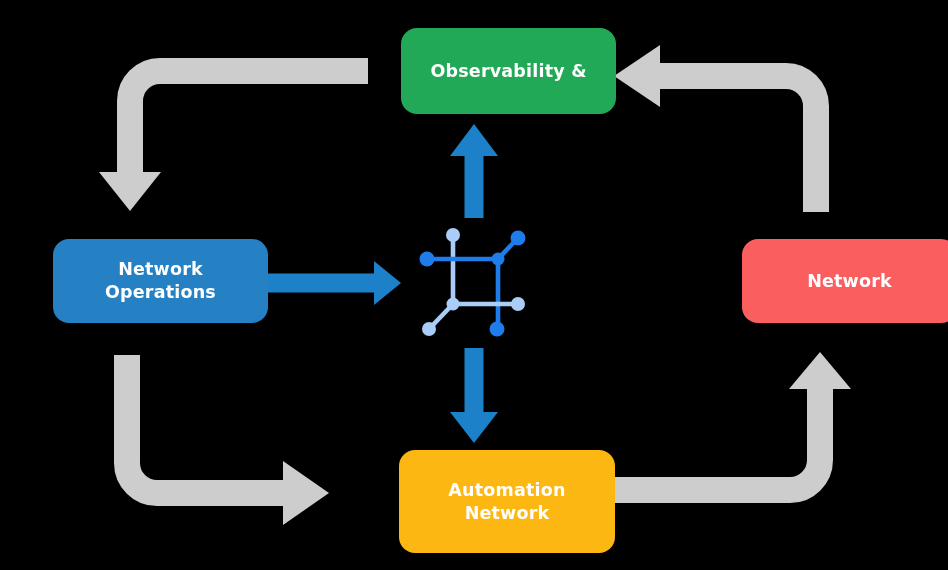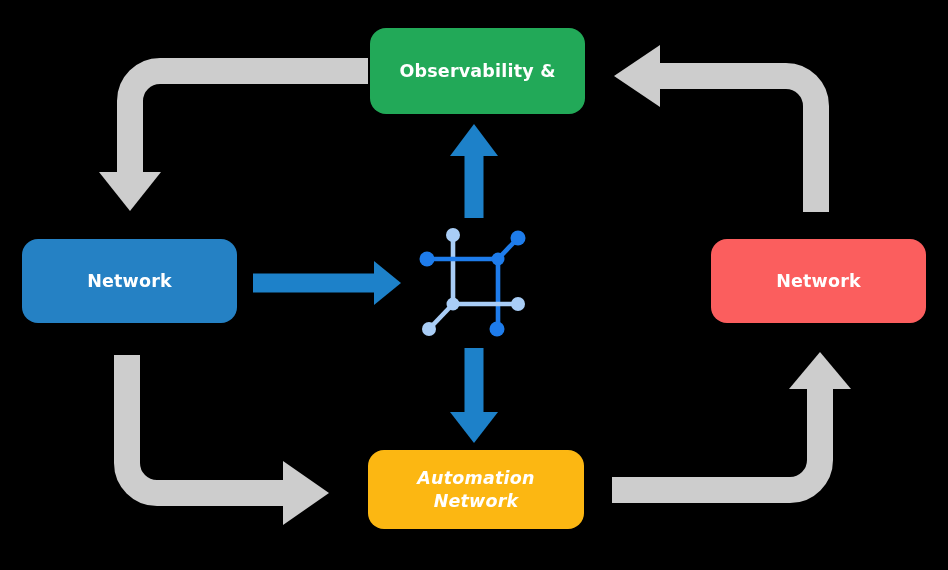--- a/index.html
+++ b/index.html
@@ -6,27 +6,27 @@
     --bg:#000000; --green:#22a958; --blue:#2581c4; --red:#fb5e5e; --yellow:#fcb712;
     --gray:#cdcdcd; --flow:#1d81c9; --icondark:#1e7ceb; --iconlight:#a9cdf6; --text:#ffffff;
   }
   html,body{margin:0;padding:0;}
   body{background:var(--bg);font-family:"DejaVu Sans","Liberation Sans",sans-serif;}
   .canvas{position:relative;width:948px;height:570px;background:var(--bg);overflow:hidden;}
   .layer{position:absolute;left:0;top:0;}
   .node{
     position:absolute;border-radius:16px;display:flex;flex-direction:column;
     align-items:center;justify-content:center;text-align:center;
-    color:var(--text);font-size:17.5px;font-weight:600;line-height:23px;letter-spacing:.2px;
+    color:var(--text);font-size:17.5px;font-weight:600;line-height:23px;letter-spacing:.2px;margin-left:31px;
   }
   .node span{display:block;}
   .node-green{left:370px;top:28px;width:215px;height:86px;background:var(--green);}
   .node-blue{left:22px;top:239px;width:215px;height:84px;background:var(--blue);}
   .node-red{left:711px;top:239px;width:215px;height:84px;background:var(--red);}
-  .node-yellow{left:368px;top:450px;width:216px;height:79px;background:var(--yellow);font-style:italic;}
+  .node-yellow{left:368px;top:450px;width:216px;height:103px;background:var(--yellow);}
   .gray-shaft{fill:none;stroke:var(--gray);stroke-width:26;}
   .gray-head{fill:var(--gray);}
   .flow-shaft{fill:none;stroke:var(--flow);stroke-width:19;}
   .flow-head{fill:var(--flow);}
   .ic-d-line{stroke:var(--icondark);stroke-width:4.6;fill:none;}
   .ic-l-line{stroke:var(--iconlight);stroke-width:4.6;fill:none;}
   .ic-d-dot{fill:var(--icondark);}
   .ic-l-dot{fill:var(--iconlight);}
 </style>
 </head>
@@ -82,20 +82,21 @@
       <circle class="ic-l-dot" cx="518" cy="304" r="7"></circle>
       <circle class="ic-l-dot" cx="429" cy="329" r="7"></circle>
     </g>
   </svg>
 
   <div class="node node-green">
     <span>Observability &amp;</span>
   </div>
   <div class="node node-blue">
     <span>Network</span>
+    <span>Operations</span>
   </div>
   <div class="node node-red">
     <span>Network</span>
   </div>
   <div class="node node-yellow">
     <span>Automation</span>
     <span>Network</span>
   </div>
 
 </div>

